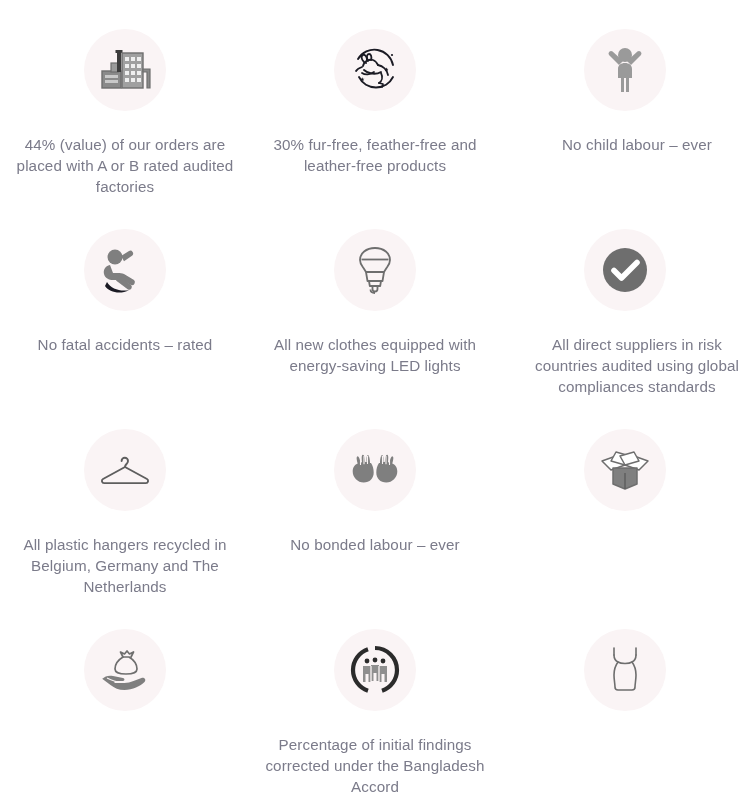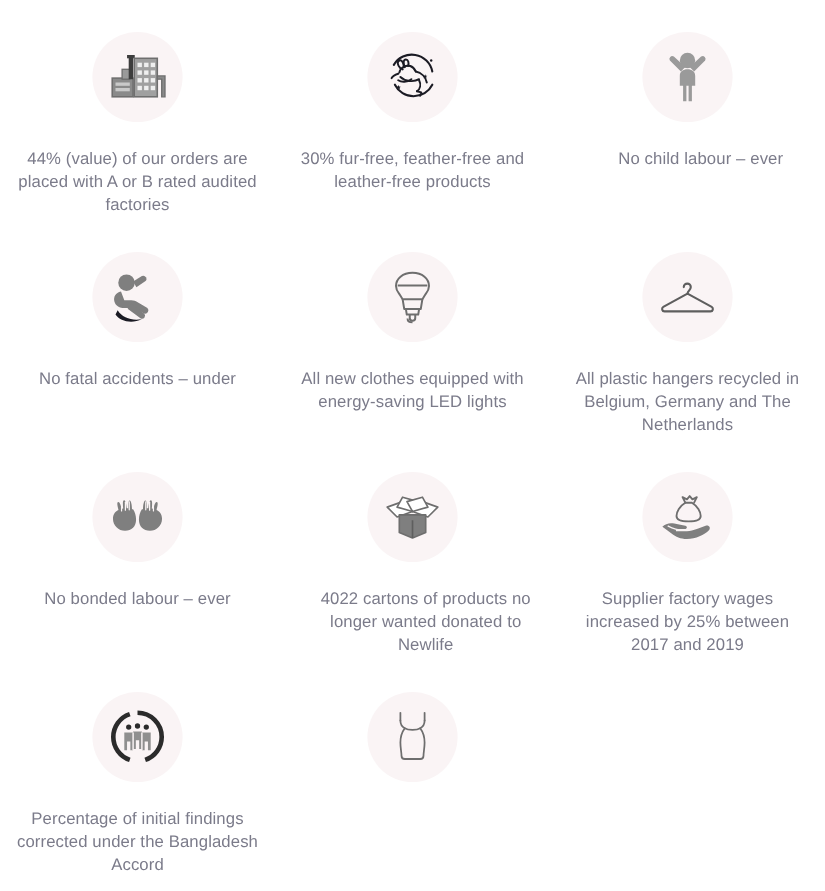--- a/index.html
+++ b/index.html
@@ -131,41 +131,52 @@
       <span>
         <svg width="52" height="48" viewBox="0 0 52 48">
           <circle cx="16" cy="11" r="7.5" fill="#7f7f7f"></circle>
           <path d="M11 19 c-5 1 -7 5 -6 9 c1 4 5 6 9 6 l9 0 l9 5 a3 3 0 0 0 3-5 l-10-6 c-2-1 -4-1 -6-1 l-5 0 z" fill="#7f7f7f"></path>
           <path d="M22 10 l8-5 a2.8 2.8 0 0 1 3 4.7 l-8 5.5 z" fill="#7f7f7f"></path>
           <path d="M20 30 l12 9 a2.8 2.8 0 0 1 -3 4.6 l-12-9 z" fill="#7f7f7f"></path>
           <path d="M8 36 c4 7 14 10 22 8 c-9 5 -20 2 -24-4 z" fill="#1b1b24"></path>
         </svg>
       </span>
     </div>
-    <div class="caption">No fatal accidents – under</div>
+    <div class="caption">No fatal accidents – rated</div>
   </div>
 
   <div class="cell">
     <div class="badge">
       <span>
         <svg width="38" height="50" viewBox="0 0 38 50">
           <g fill="none" stroke="#6e6e6e" stroke-width="1.8" stroke-linejoin="round">
             <path d="M19 3 C10 3 4 8.5 4 15 c0 4 2 6 3.5 8 L10 27 h18 l2.5-4 C32 21 34 19 34 15 C34 8.5 28 3 19 3 z"></path>
             <path d="M5.5 14.5 h27"></path>
             <path d="M10 27 l1.5 9 h15 L28 27"></path>
             <path d="M13 36 l0.8 5 h10.4 l0.8-5"></path>
             <path d="M16.5 41 v3 a2.5 2.5 0 0 0 5 0 v-3"></path>
             <path d="M14.5 44.5 c0 2 1.5 3.5 4.5 3.5"></path>
           </g>
         </svg>
       </span>
     </div>
     <div class="caption">All new clothes equipped with energy-saving LED lights</div>
   </div>
 
+  <div class="cell c-col3">
+    <div class="badge">
+      <span>
+        <svg width="48" height="48" viewBox="0 0 48 48">
+          <circle cx="24" cy="24" r="22" fill="#6e6e6e"></circle>
+          <path d="M13 24.5 l7.5 7.5 L36 16.5" fill="none" stroke="#ffffff" stroke-width="5.6" stroke-linecap="round" stroke-linejoin="round"></path>
+        </svg>
+      </span>
+    </div>
+    <div class="caption">All direct suppliers in risk countries audited using global compliances standards</div>
+  </div>
 
   <div class="cell c-col1">
     <div class="badge">
       <span>
         <svg width="54" height="34" viewBox="0 0 54 34">
           <g fill="none" stroke="#5e5e5e" stroke-width="1.9" stroke-linecap="round" stroke-linejoin="round">
             <path d="M27 14 c0-3 3-3 3-6 a3.2 3.2 0 1 0 -6.4 0"></path>
             <path d="M27 14 L5 26 a2.2 2.2 0 0 0 1.1 4.1 h41.8 A2.2 2.2 0 0 0 49 26 z"></path>
           </g>
         </svg>
@@ -204,37 +215,35 @@
             <path d="M26 17 L12 22 L3 13 L17 8 z" fill="#ffffff"></path>
             <path d="M26 17 L40 22 L49 13 L35 8 z" fill="#ffffff"></path>
             <path d="M26 17 L12 13 L17 4 L31 8 z" fill="#ffffff"></path>
             <path d="M26 17 L40 13 L35 4 L21 8 z" fill="#ffffff"></path>
             <path d="M14 20 h24 v16 l-12 5 l-12-5 z" fill="#7f7f7f"></path>
             <path d="M26 25 v16" fill="none" stroke="#5e5e5e"></path>
           </g>
         </svg>
       </span>
     </div>
-    <div class="caption">4022 cartons of products no longer wanted donated to Newlife</div>
   </div>
 
   <div class="cell c-col1">
     <div class="badge">
       <span>
         <svg width="54" height="44" viewBox="0 0 54 44">
           <g fill="none" stroke="#6e6e6e" stroke-width="1.7" stroke-linejoin="round" stroke-linecap="round">
             <path d="M25 9 l-2.5-5 l4 2 l2.5-3 l2.5 3 l4-2 l-2.5 5"></path>
             <path d="M25 9 c-5 3 -8 8 -8 12 c0 3 3 5 11 5 c8 0 11-2 11-5 c0-4 -3-9 -8-12 z"></path>
           </g>
           <path d="M4 31 c3-3 7-4 11-3 l10 2 c2 0.4 2 3 -0.5 3 l-8 0 l0 2 l10 0 c3 0 6-1 9-2 l8-3 c3-1 5 2 3 4 c-4 4 -12 8 -20 8 c-6 0 -10-2 -14-5 l-8-6 z" fill="#7f7f7f"></path>
           <path d="M9 30 c4 2 9 4 13 4" fill="none" stroke="#faf4f5" stroke-width="1.2"></path>
         </svg>
       </span>
     </div>
-    <div class="caption">Supplier factory wages increased by 25% between 2017 and 2019</div>
   </div>
 
   <div class="cell">
     <div class="badge">
       <span>
         <svg width="52" height="52" viewBox="0 0 52 52">
           <g fill="none" stroke="#2b2b2b" stroke-width="4.2" stroke-linecap="butt">
             <path d="M26 4 A22 22 0 0 1 48 26"></path>
             <path d="M48 26 A22 22 0 0 1 33 46.8"></path>
             <path d="M19 46.8 A22 22 0 0 1 4 26"></path>

